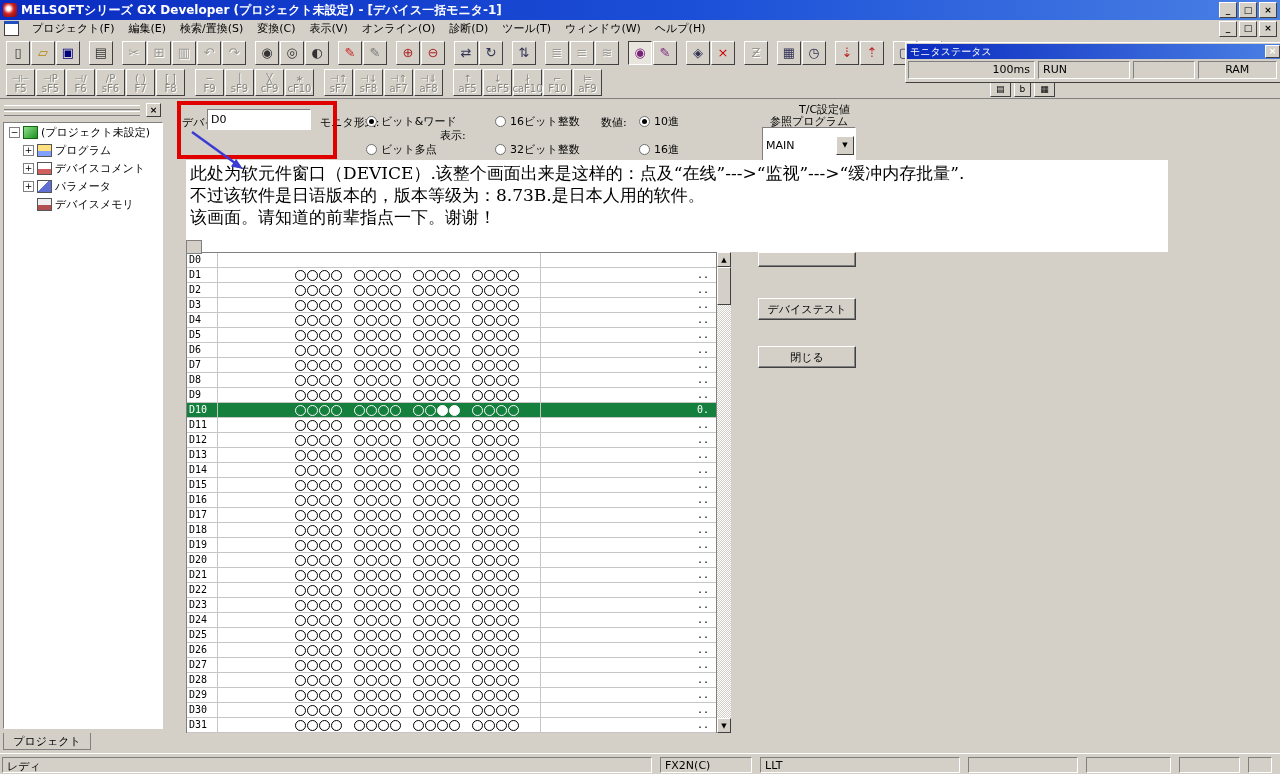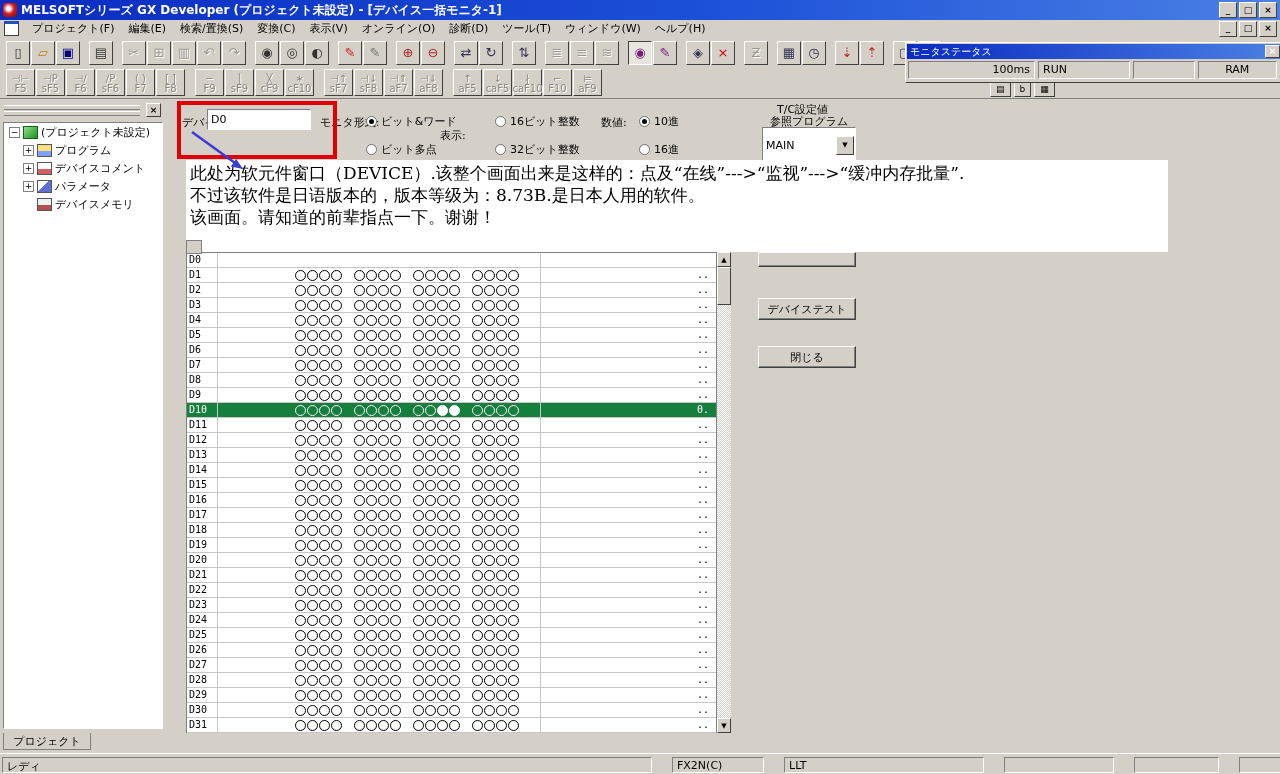--- a/index.html
+++ b/index.html
@@ -81,21 +81,21 @@
   .drow.selected{background:#15803d;color:#fff;}
   .drow.selected .bit{border-color:#fff;}
   .drow.selected .bit.on{background:#fff;}
   
   #vscroll{left:717px;top:252px;width:14px;height:481px;z-index:2;background-color:#d4d0c8;background-image:linear-gradient(45deg,#fff 25%,transparent 25%,transparent 75%,#fff 75%),linear-gradient(45deg,#fff 25%,transparent 25%,transparent 75%,#fff 75%);background-size:2px 2px;background-position:0 0,1px 1px;}
   .sbtn{position:absolute;left:0;width:14px;height:15px;box-sizing:border-box;background:#d4d0c8;display:flex;align-items:center;justify-content:center;font-size:7px;}
   #sthumb{position:absolute;left:0;top:15px;width:14px;height:38px;box-sizing:border-box;background:#d4d0c8;}
   
   .side-btn{position:absolute;left:758px;width:98px;box-sizing:border-box;background:#d4d0c8;border-top:1px solid #fff;border-left:1px solid #fff;border-right:1px solid #404040;border-bottom:1px solid #404040;box-shadow:inset -1px -1px 0 #808080;display:flex;align-items:center;justify-content:center;font-size:11px;}
   
-  #statusbar{left:0;top:753px;width:1280px;height:21px;box-sizing:border-box;border-top:1px solid #fff;background:#d4d0c8;display:flex;align-items:flex-start;gap:20px;padding:3px 0 0 2px;}
+  #statusbar{left:0;top:753px;width:1280px;height:21px;box-sizing:border-box;border-top:1px solid #fff;background:#d4d0c8;display:flex;align-items:flex-start;gap:8px;padding:3px 0 0 2px;}
   .spanel{height:16px;box-sizing:border-box;border:1px solid;border-color:#808080 #fff #fff #808080;font-size:11px;padding:1px 4px;white-space:nowrap;overflow:hidden;flex:0 0 auto;}
 </style>
 </head>
 <body>
 
 <div id="titlebar" class="abs">
   <span id="app-icon"></span>
   <span class="title">MELSOFTシリーズ GX Developer (プロジェクト未設定) - [デバイス一括モニタ-1]</span>
   <span class="winctl">
     <span class="cbtn raised">_</span>
@@ -356,21 +356,21 @@
         <span>デバイスメモリ</span>
       </div>
     </div>
   <div id="project-tab">
       <span>プロジェクト</span>
     </div>
 </div>
 
 <span class="flabel" style="left:182px;top:115px;">デバイス:</span>
 <input id="device-input" value="D0" style="">
-<span class="flabel" style="left:777px;top:102px;text-align:center;">T/C設定値</span>
+<span class="flabel" style="left:799px;top:102px;text-align:center;">T/C設定値</span>
 <span class="flabel" style="left:770px;top:114px;">参照プログラム</span>
 <div id="combo">
   <span class="cval">MAIN</span>
   <span class="cbtn raised">▼</span>
 </div>
 <span class="flabel" style="left:320px;top:115px;" id="grp-label-0">モニタ形式:</span>
 <span class="flabel" style="left:440px;top:128px;" id="grp-label-1">表示:</span>
 <span class="flabel" style="left:601px;top:115px;" id="grp-label-2">数値:</span>
 <div class="optgroup" style="left:366px;top:113px;" id="grp-0">
     <div class="optrow">

